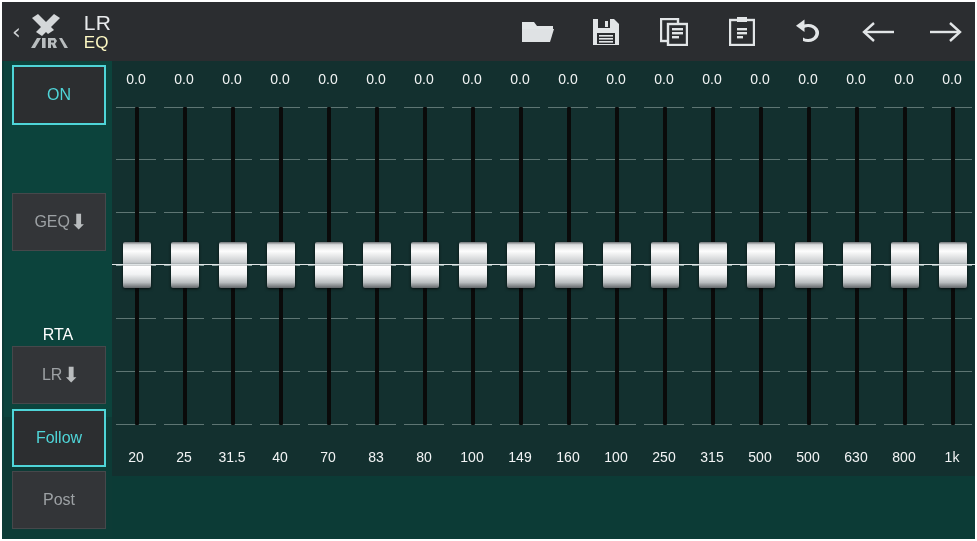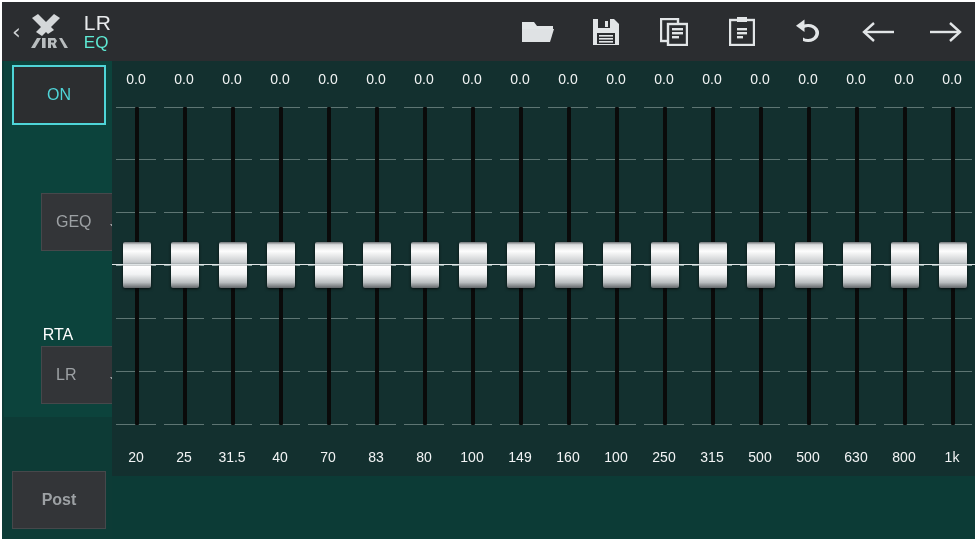--- a/index.html
+++ b/index.html
@@ -60,21 +60,21 @@
     flex-direction: column;
     justify-content: center;
     line-height: 1.04;
   }
   .title-main {
     color: #e8eaec;
     font-size: 21px;
     letter-spacing: 0.2px;
   }
   .title-sub {
-    color: #5eead4;
+    color: #fef9c3;
     font-size: 17px;
     letter-spacing: 0.2px;
   }
 
   #toolbar {
     position: absolute;
     right: 14px;
     top: 0;
     height: 59px;
     display: flex;
@@ -113,44 +113,43 @@
     color: #9da1a4;
     font-size: 16px;
     cursor: pointer;
   }
   .side-btn.active {
     border: 2px solid #4fd5d8;
     color: #4fd5d8;
     background: #2c2e30;
   }
   .side-btn.with-arrow {
-    justify-content: space-between;
+    justify-content: center;
     padding: 0 10px 0 14px;
-    margin-left: 29px;
   }
   .arrow-down {
     color: #b9bcbe;
     font-size: 21px;
     line-height: 1;
     font-family: "DejaVu Sans", sans-serif;
   }
 
   #btn-on      { top: 4px;   height: 60px; }
   #btn-geq     { top: 132px; height: 58px; }
   #rta-label   {
     position: absolute;
     left: 0; top: 265px;
     width: 108px;
     text-align: center;
     color: #ffffff;
     font-size: 16px;
   }
   #btn-rta-src { top: 285px; height: 58px; }
   #btn-follow  { top: 348px; height: 58px; }
-  #btn-post    { top: 410px; height: 58px; font-weight: bold; }
+  #btn-post    { top: 410px; height: 58px; }
 
   
   #geq {
     position: absolute;
     left: 110px;
     top: 59px;
     width: 865px;
     height: 415px;
     background: #13302f;
   }
@@ -345,20 +344,23 @@
       <span class="arrow-down">⬇</span>
     </div>
 
     <div id="rta-label">RTA</div>
 
     <div class="side-btn with-arrow" id="btn-rta-src">
       <span>LR</span>
       <span class="arrow-down">⬇</span>
     </div>
 
+    <div class="side-btn active" id="btn-follow">
+      <span>Follow</span>
+    </div>
 
     <div class="side-btn" id="btn-post">
       <span>Post</span>
     </div>
 
   </div>
 
   <div id="geq">
       <div class="channel" style="left: 0px;">
         <div class="chan-value">0.0</div>

